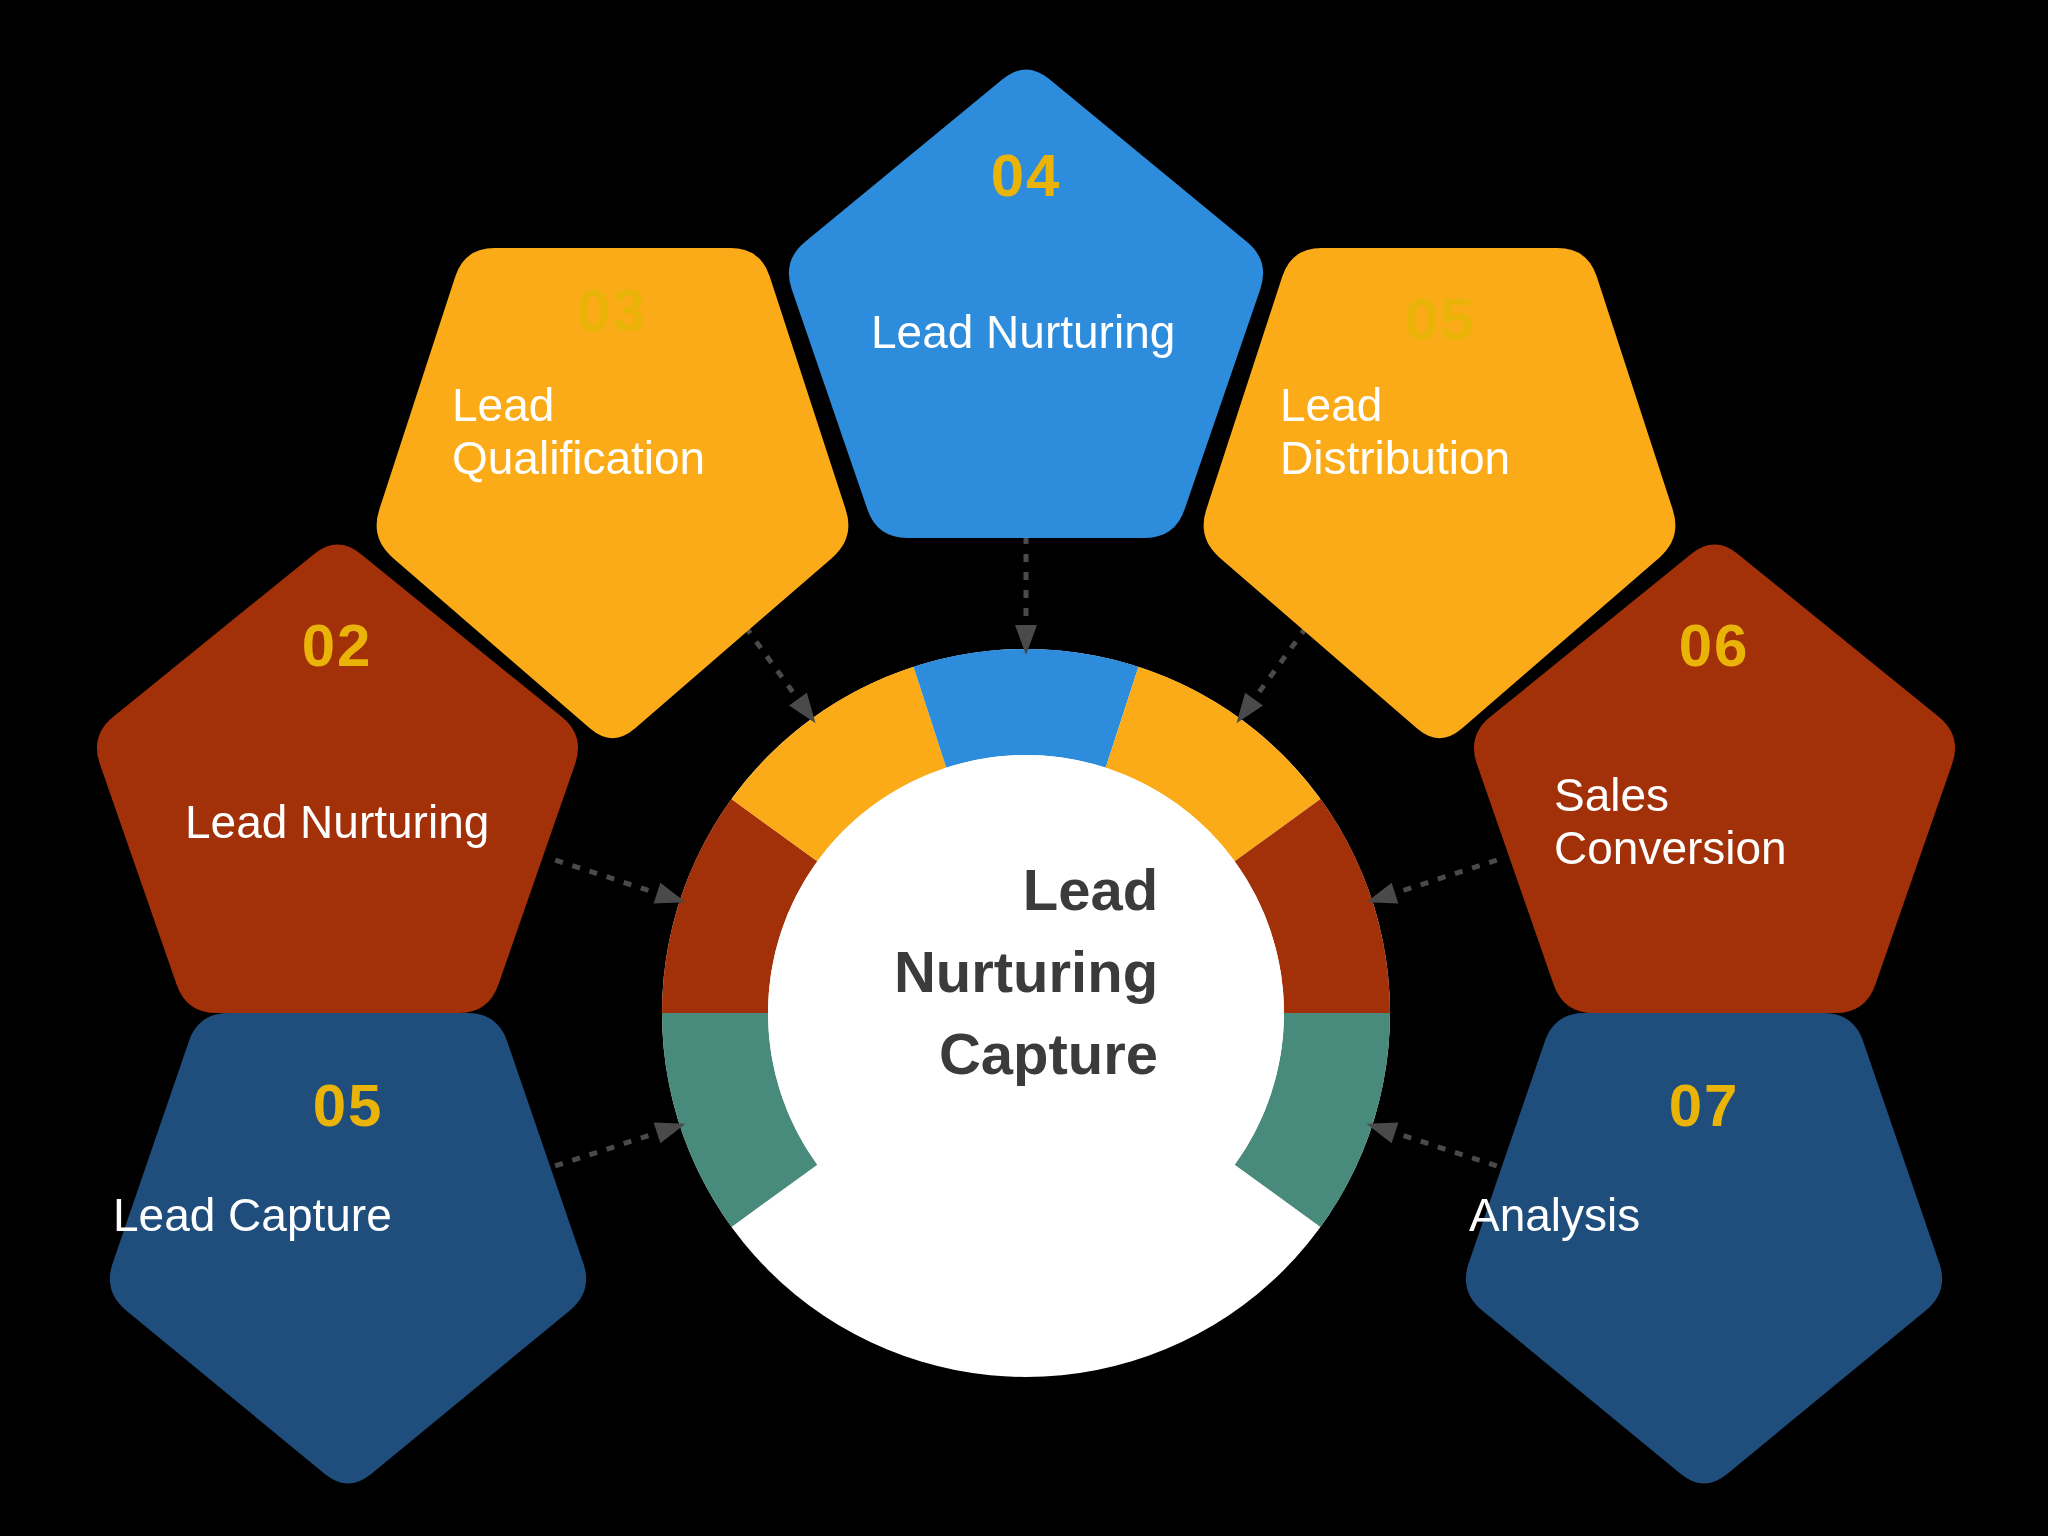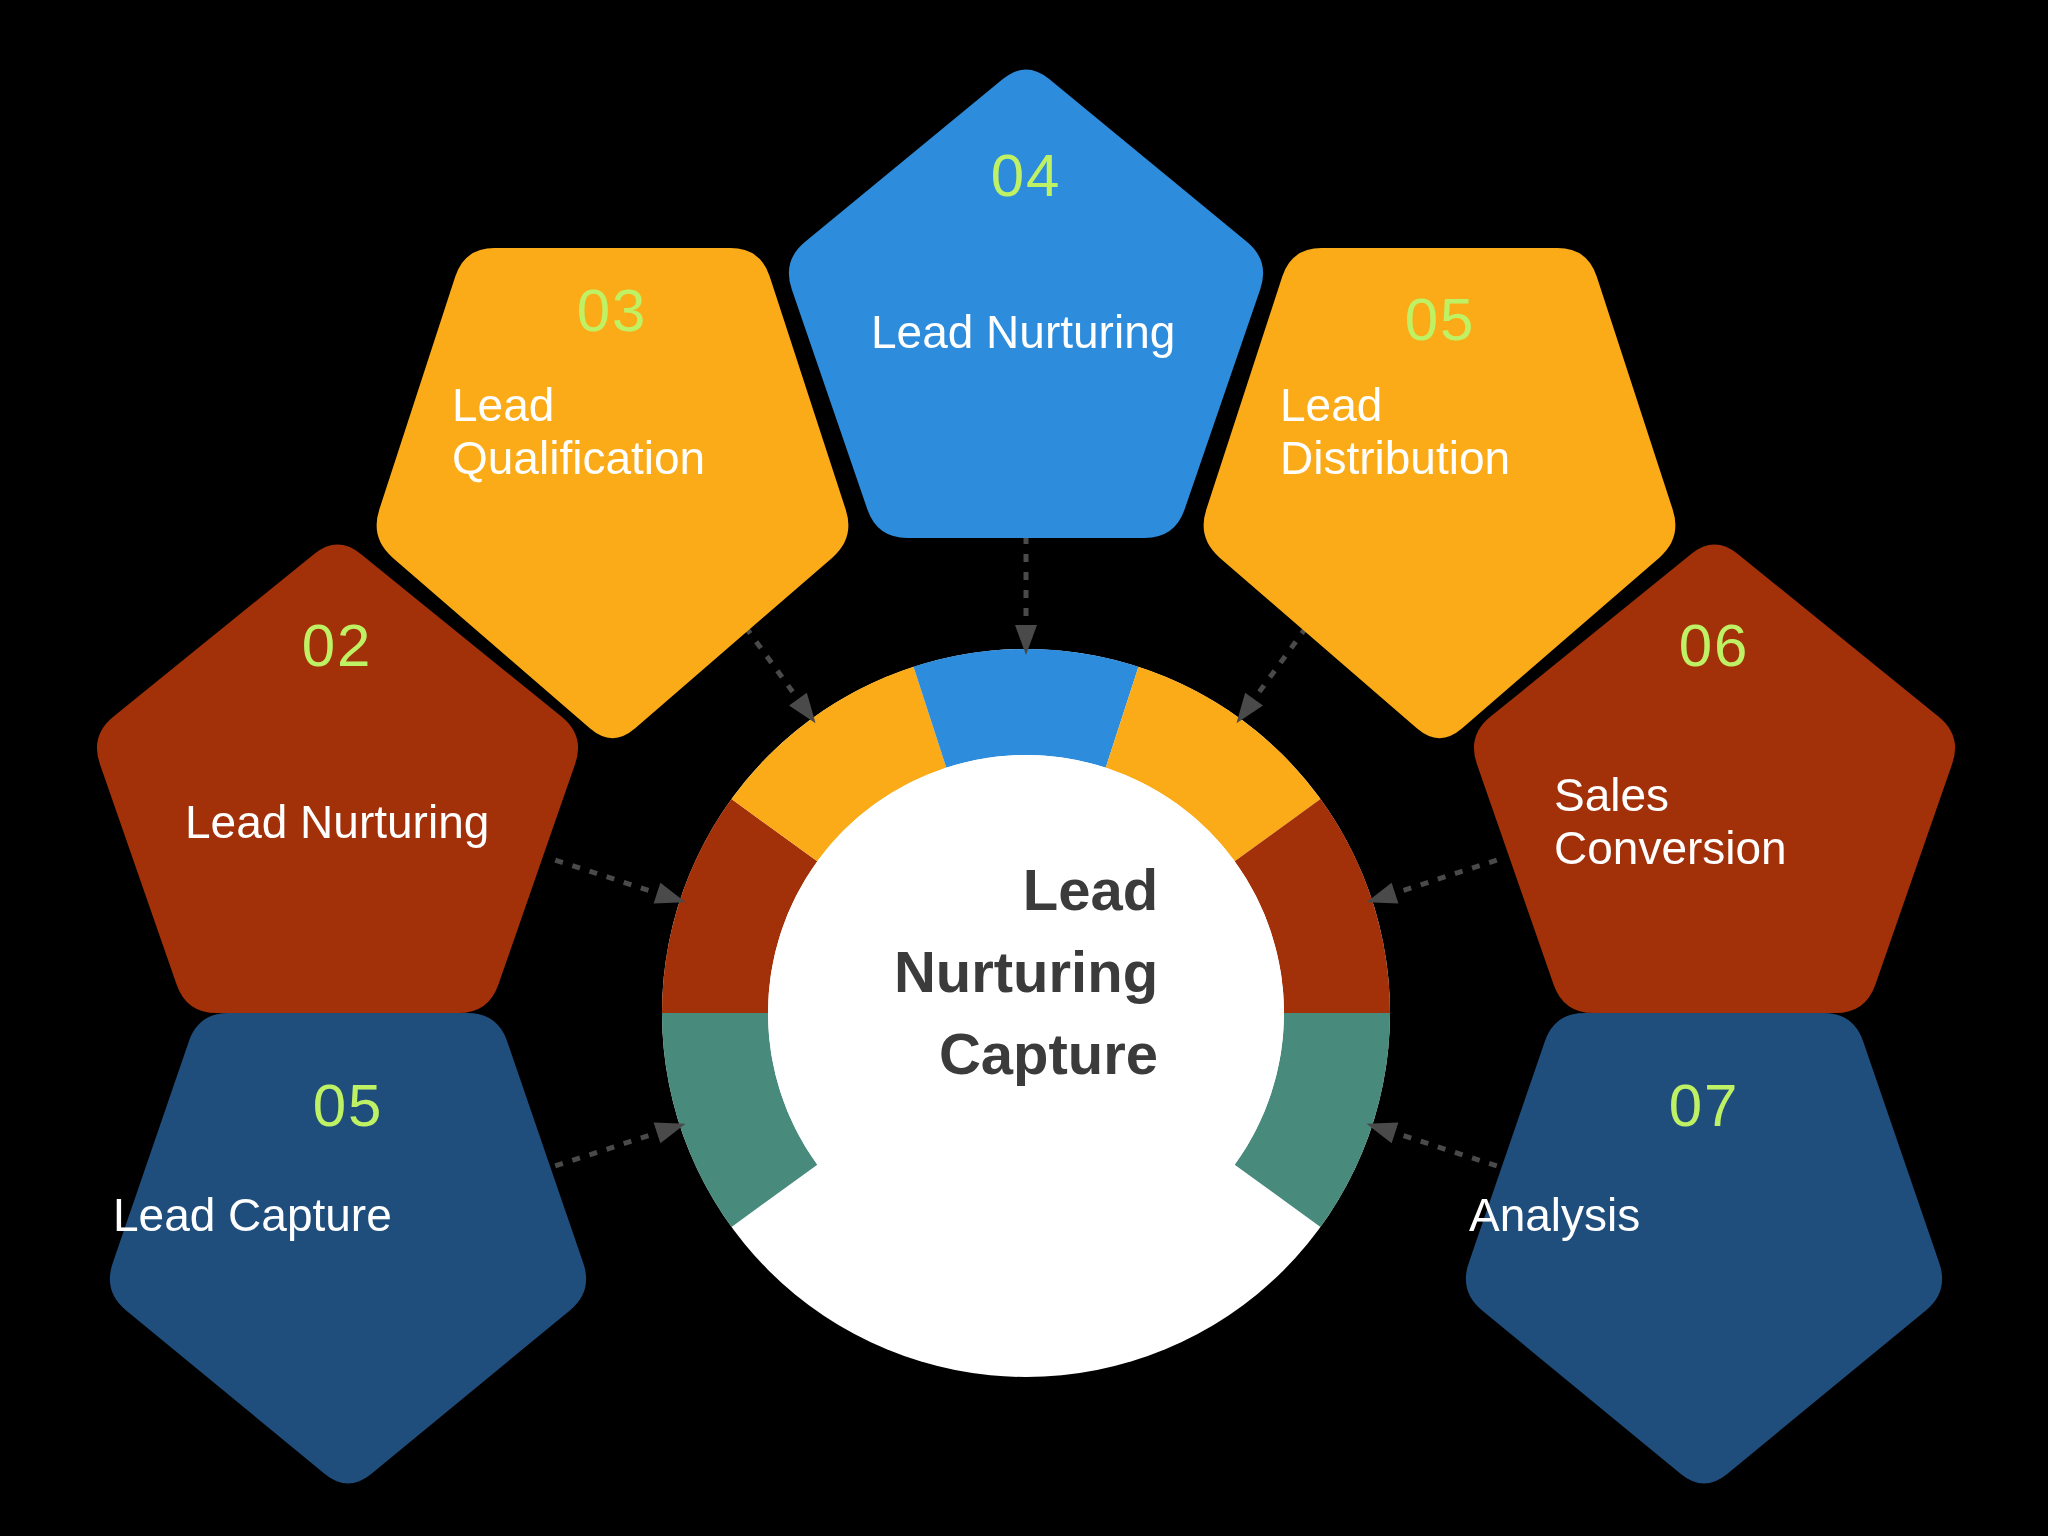--- a/index.html
+++ b/index.html
@@ -7,23 +7,23 @@
     position:relative;
     width:2048px;height:1536px;
     background:#000;
     overflow:hidden;
     font-family:"Liberation Sans", sans-serif;
   }
   #scene{position:absolute;left:0;top:0;}
   .step-number{
     position:absolute;
     transform:translate(-50%,-50%);
-    color:#bef264;
+    color:#eab308;
     font-size:60px;
-    font-weight:400;
+    font-weight:700;
     letter-spacing:2px;
     text-align:center;
     white-space:nowrap;
   }
   .step-label{
     position:absolute;
     transform:translate(-50%,-50%);
     color:#fff;
     font-size:46px;
     font-weight:400;

